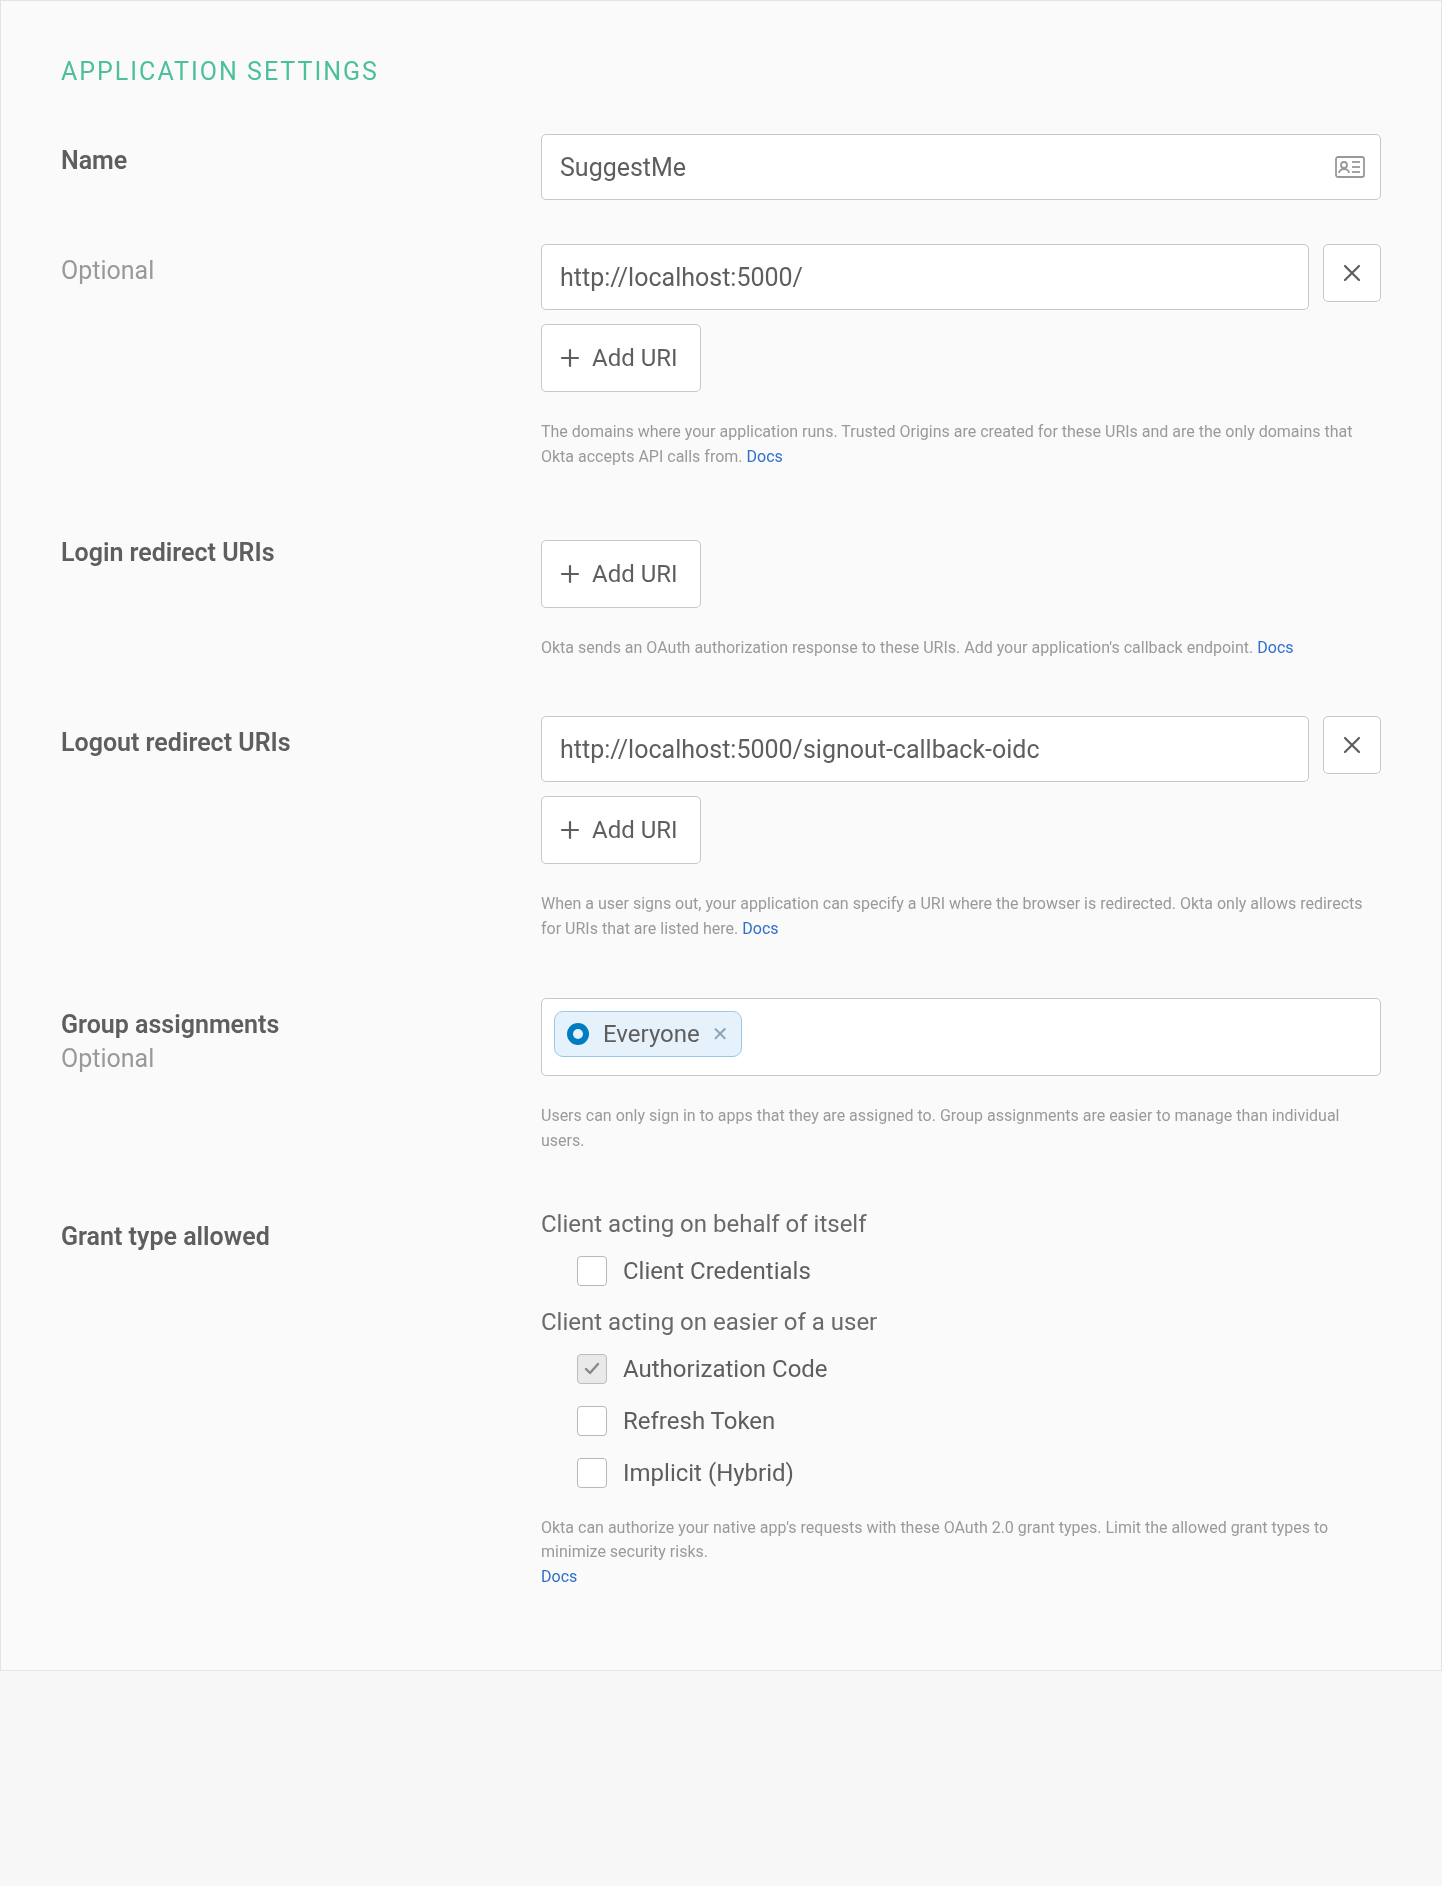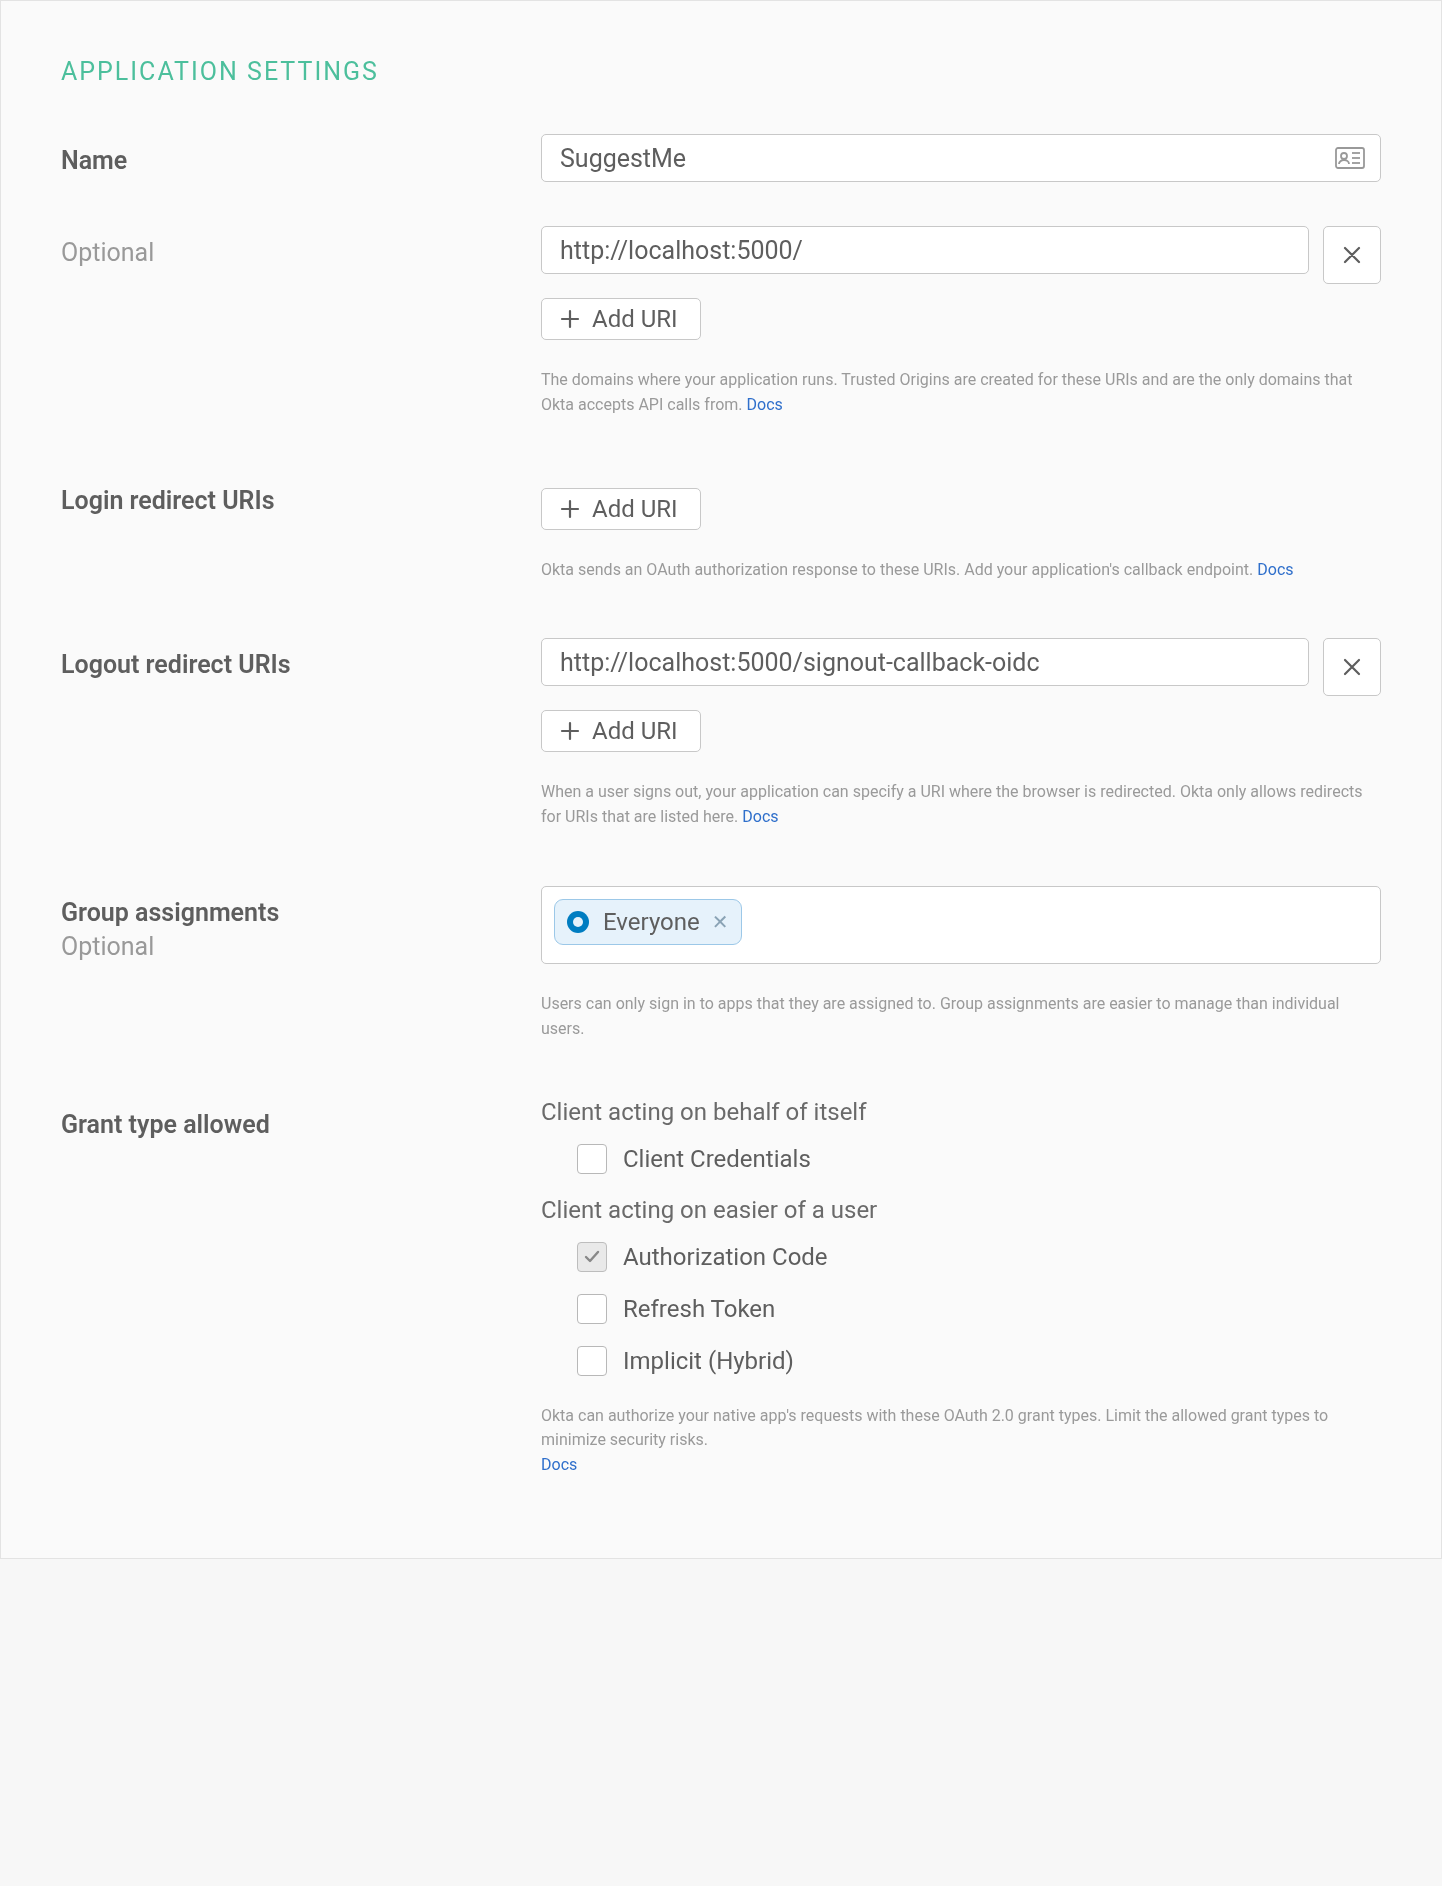--- a/index.html
+++ b/index.html
@@ -49,21 +49,21 @@
   .field-col {
     flex: 1;
   }
   .input-line {
     display: flex;
     gap: 14px;
     align-items: stretch;
   }
   .text-input {
     flex: 1;
-    height: 48px;
+    height: 66px;
     border: 1px solid #c8c8c8;
     border-radius: 5px;
     background: #fff;
     font-size: 25px;
     color: #5e5e5e;
     padding: 0 18px;
     font-family: inherit;
   }
   .input-icon-right {
     position: relative;
@@ -82,21 +82,21 @@
     border-radius: 5px;
     background: #fff;
     display: flex;
     align-items: center;
     justify-content: center;
     cursor: pointer;
     color: #5e5e5e;
   }
   .add-btn {
     margin-top: 14px;
-    height: 42px;
+    height: 68px;
     border: 1px solid #c8c8c8;
     border-radius: 5px;
     background: #fff;
     display: inline-flex;
     align-items: center;
     gap: 12px;
     padding: 0 22px 0 18px;
     font-size: 24px;
     color: #5e5e5e;
     cursor: pointer;

